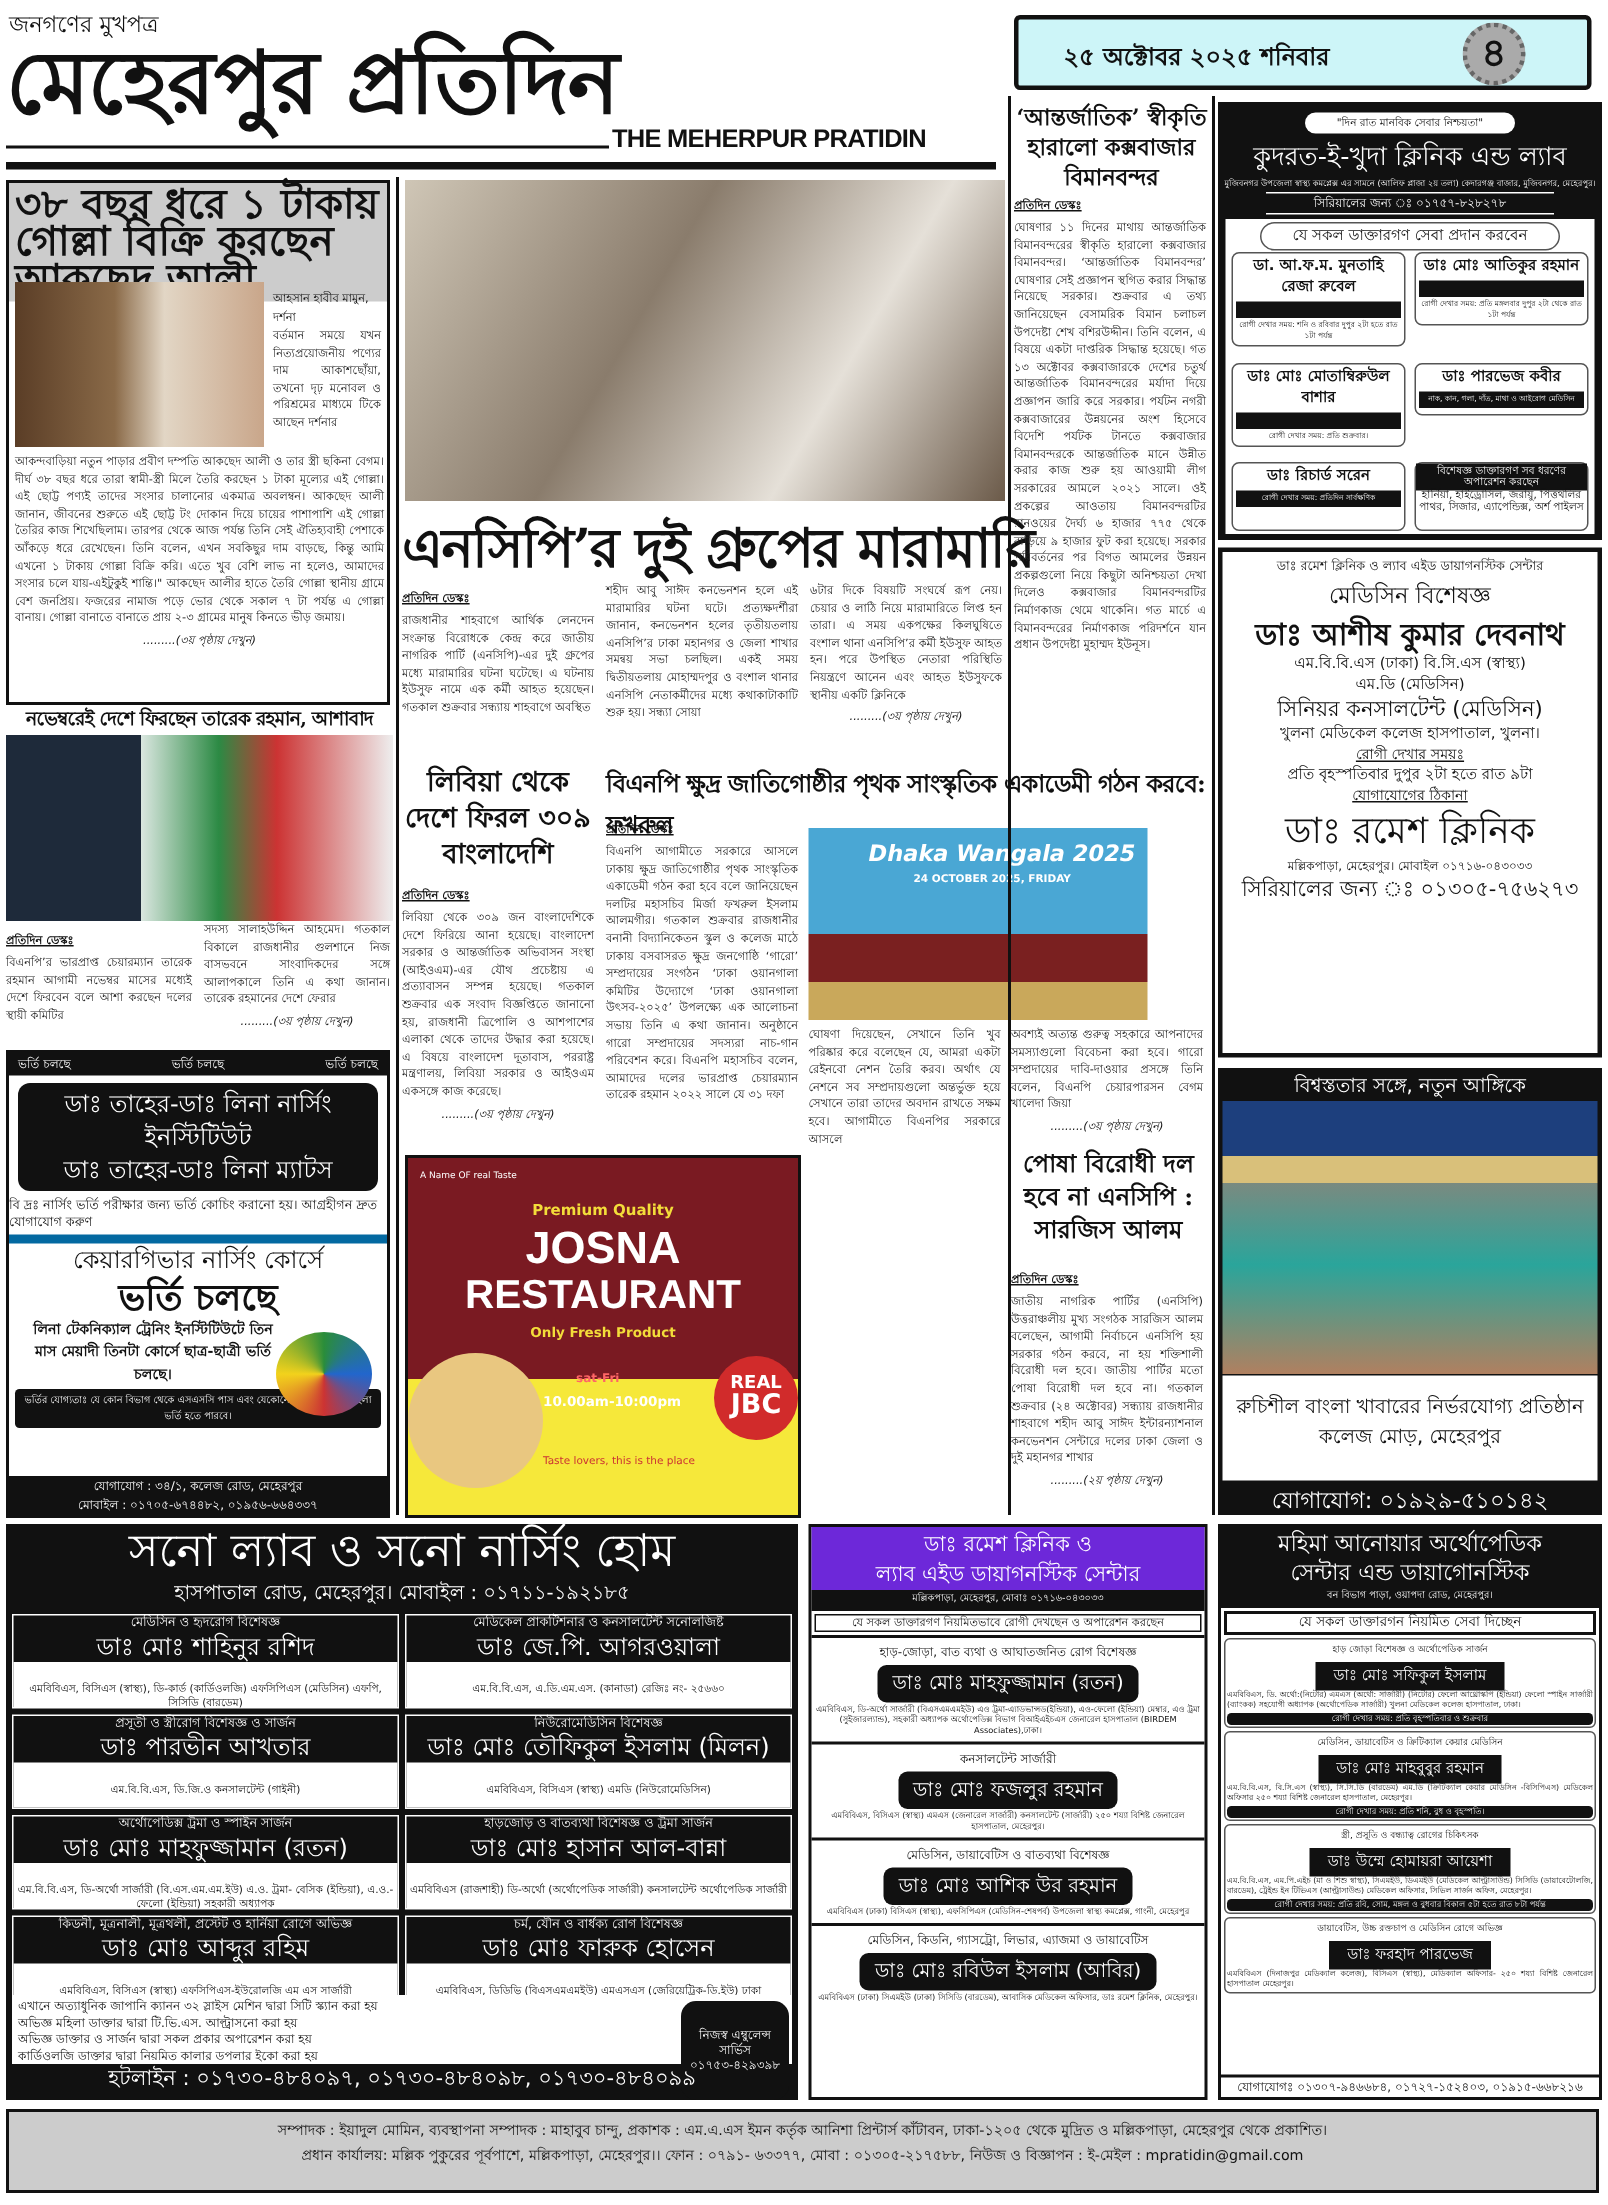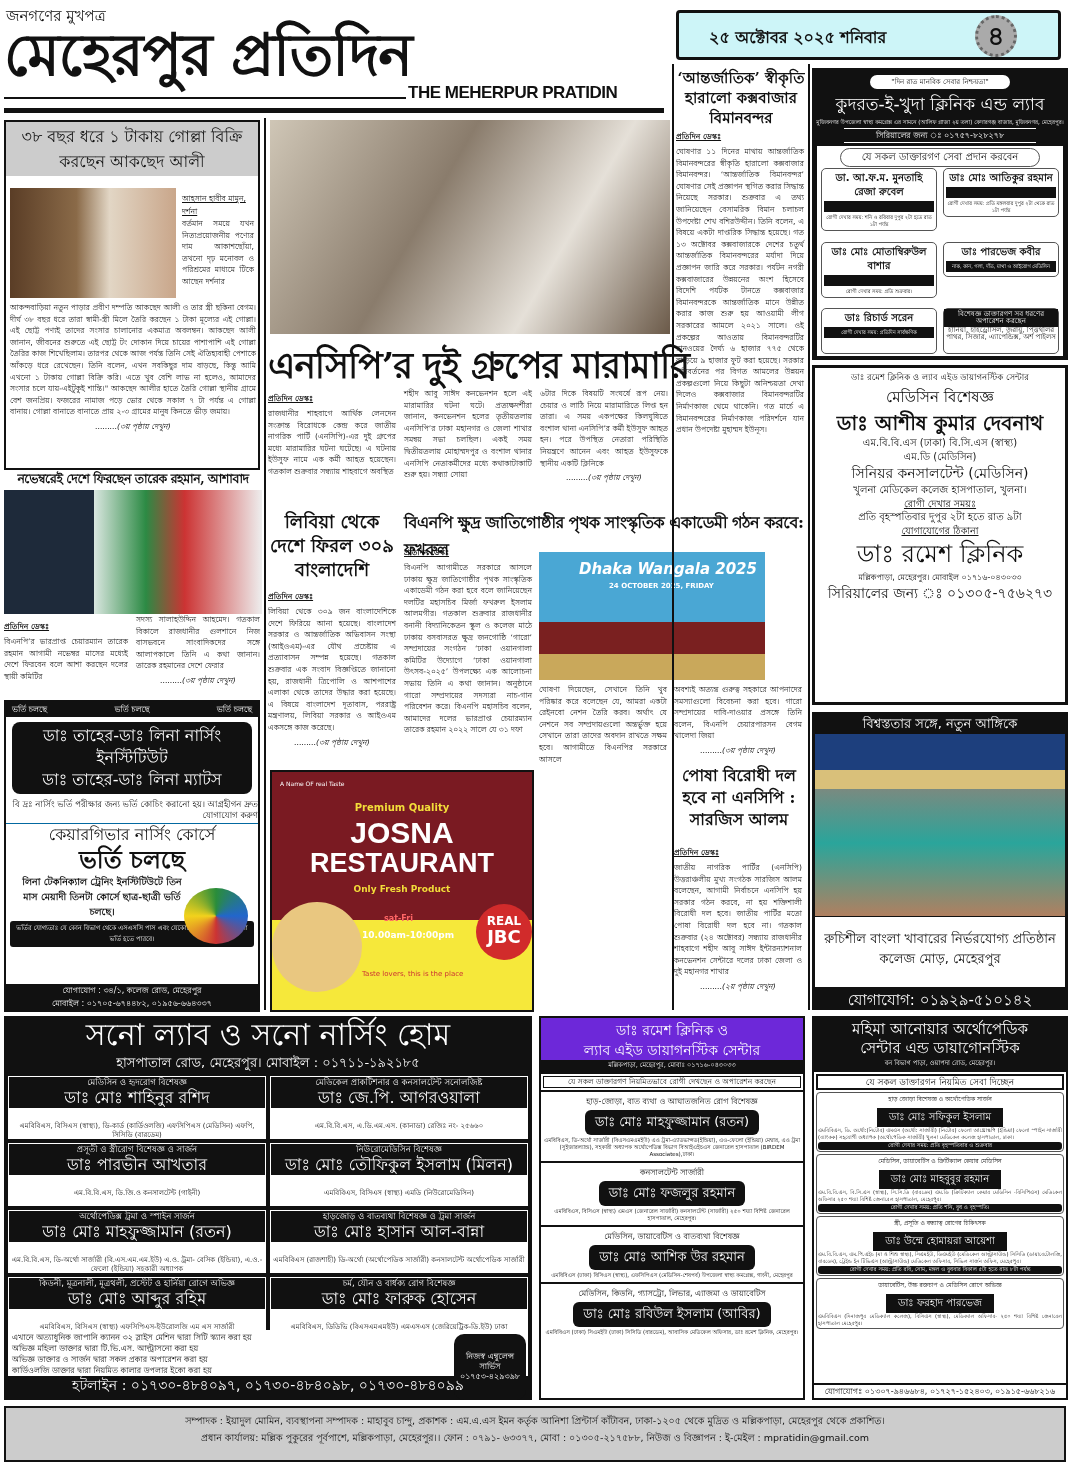--- a/index.html
+++ b/index.html
@@ -14,23 +14,23 @@
 #tagline{left:6px;top:4px;font-size:15px}
 #mast{left:4px;top:24px;font-size:58px;font-weight:bold;letter-spacing:-1px;line-height:62px}
 #mast-en{left:408px;top:83px;font-size:17px;font-weight:bold;font-family:"Liberation Sans",sans-serif;letter-spacing:-.5px}
 #mast-line1{left:4px;top:97px;width:402px;height:2px;background:#111}
 #mast-line2{left:4px;top:108px;width:660px;height:5px;background:#111}
 #datebar{left:676px;top:10px;width:385px;height:50px;background:#cdf5f8;border:3px solid #111;border-radius:4px}
 #date{left:30px;top:12px;font-size:16px;font-weight:bold}
 #pagebadge{left:296px;top:2px;width:42px;height:42px;border-radius:50%;background:#aaa;border:3px dotted #666;font-size:26px;font-weight:bold;text-align:center;line-height:36px}
 
 #s1{left:4px;top:120px;width:256px;height:350px;border:2px solid #111}
-#s1 h2{background:#ccc;font-size:16px;line-height:25px;padding:2px 4px;font-weight:normal;text-align:center}
+#s1 h2{background:#ccc;font-size:27px;line-height:25px;padding:2px 4px;font-weight:bold;}
 #s1 .photo{position:absolute;left:4px;top:66px;width:166px;height:110px}
-#s1 .by{position:absolute;left:176px;top:70px;width:72px;font-size:7.6px;text-decoration:underline}
+#s1 .by{position:absolute;left:176px;top:70px;width:72px;font-size:7.6px;}
 #s1 .side{position:absolute;left:176px;top:96px;width:72px}
 #s1 .main{position:absolute;left:4px;top:180px;width:246px}
 
 #photo2{left:270px;top:120px;width:400px;height:214px;background:linear-gradient(120deg,#cfc6b6,#8a7c6c 40%,#e5e0d8 70%,#6b5a49)}
 #h-ncp{left:268px;top:338px;font-size:36px;font-weight:bold;letter-spacing:-1px}
 .col3{position:absolute;top:392px;width:128px}
 
 #kx-h{left:676px;top:68px;width:130px;font-size:15px;line-height:20px;text-align:center;font-weight:bold}
 #kx-b{left:676px;top:130px;width:128px}
 
@@ -61,21 +61,21 @@
 #ad3 .ph{position:absolute;left:0;top:276px;width:256px;color:#fff;text-align:center;font-size:15px}
 
 #tarek-h{left:4px;top:470px;width:258px;font-size:12.5px;font-weight:bold;text-align:center;letter-spacing:-.5px}
 #tarek-p{left:4px;top:490px;width:258px;height:124px;background:linear-gradient(90deg,#1e2a3a 0 35%,#d9e6df 35%,#2c8a44 55%,#c33 70%,#eee)}
 #tarek-b1{left:4px;top:620px;width:124px}
 #tarek-b2{left:136px;top:614px;width:124px}
 
 #ad4{left:4px;top:700px;width:256px;height:312px;border:2px solid #111}
 #ad4 .top{background:#111;color:#fff;font-size:8px;display:flex;justify-content:space-between;padding:1px 6px}
 #ad4 .bk{background:#111;color:#fff;border-radius:8px;margin:5px 6px;text-align:center;font-size:16px;line-height:22px;padding:3px}
-#ad4 .n{font-size:8.5px;text-align:right;line-height:11px;border-bottom:1px solid #0369a1;padding-bottom:2px}
+#ad4 .n{font-size:8.5px;text-align:left;line-height:11px;border-bottom:6px solid #0369a1;padding-bottom:2px}
 #ad4 .k1{font-size:16px;text-align:center;line-height:22px}
 #ad4 .k2{font-size:24px;font-weight:bold;text-align:center;line-height:28px}
 #ad4 .k3{font-size:9.5px;font-weight:bold;width:160px;text-align:center;line-height:15px;margin-left:16px}
 #ad4 .logo{position:absolute;right:10px;top:186px;width:64px;height:56px;border-radius:50%;background:conic-gradient(#2a8d3a,#2266cc,#cc3333,#f2d21c,#2a8d3a)}
 #ad4 .q{background:#111;color:#fff;font-size:6.5px;margin:2px 4px;text-align:center;border-radius:3px;padding:2px}
 #ad4 .ct{background:#111;color:#fff;font-size:8px;text-align:center;line-height:13px;position:absolute;bottom:0;width:100%}
 
 #ly-h{left:268px;top:510px;width:128px;font-size:18px;line-height:24px;text-align:center;font-weight:bold}
 #ly-b{left:268px;top:590px;width:128px}
 #bnp-h{left:404px;top:510px;width:400px;font-size:16px;font-weight:bold;letter-spacing:-.5px}

